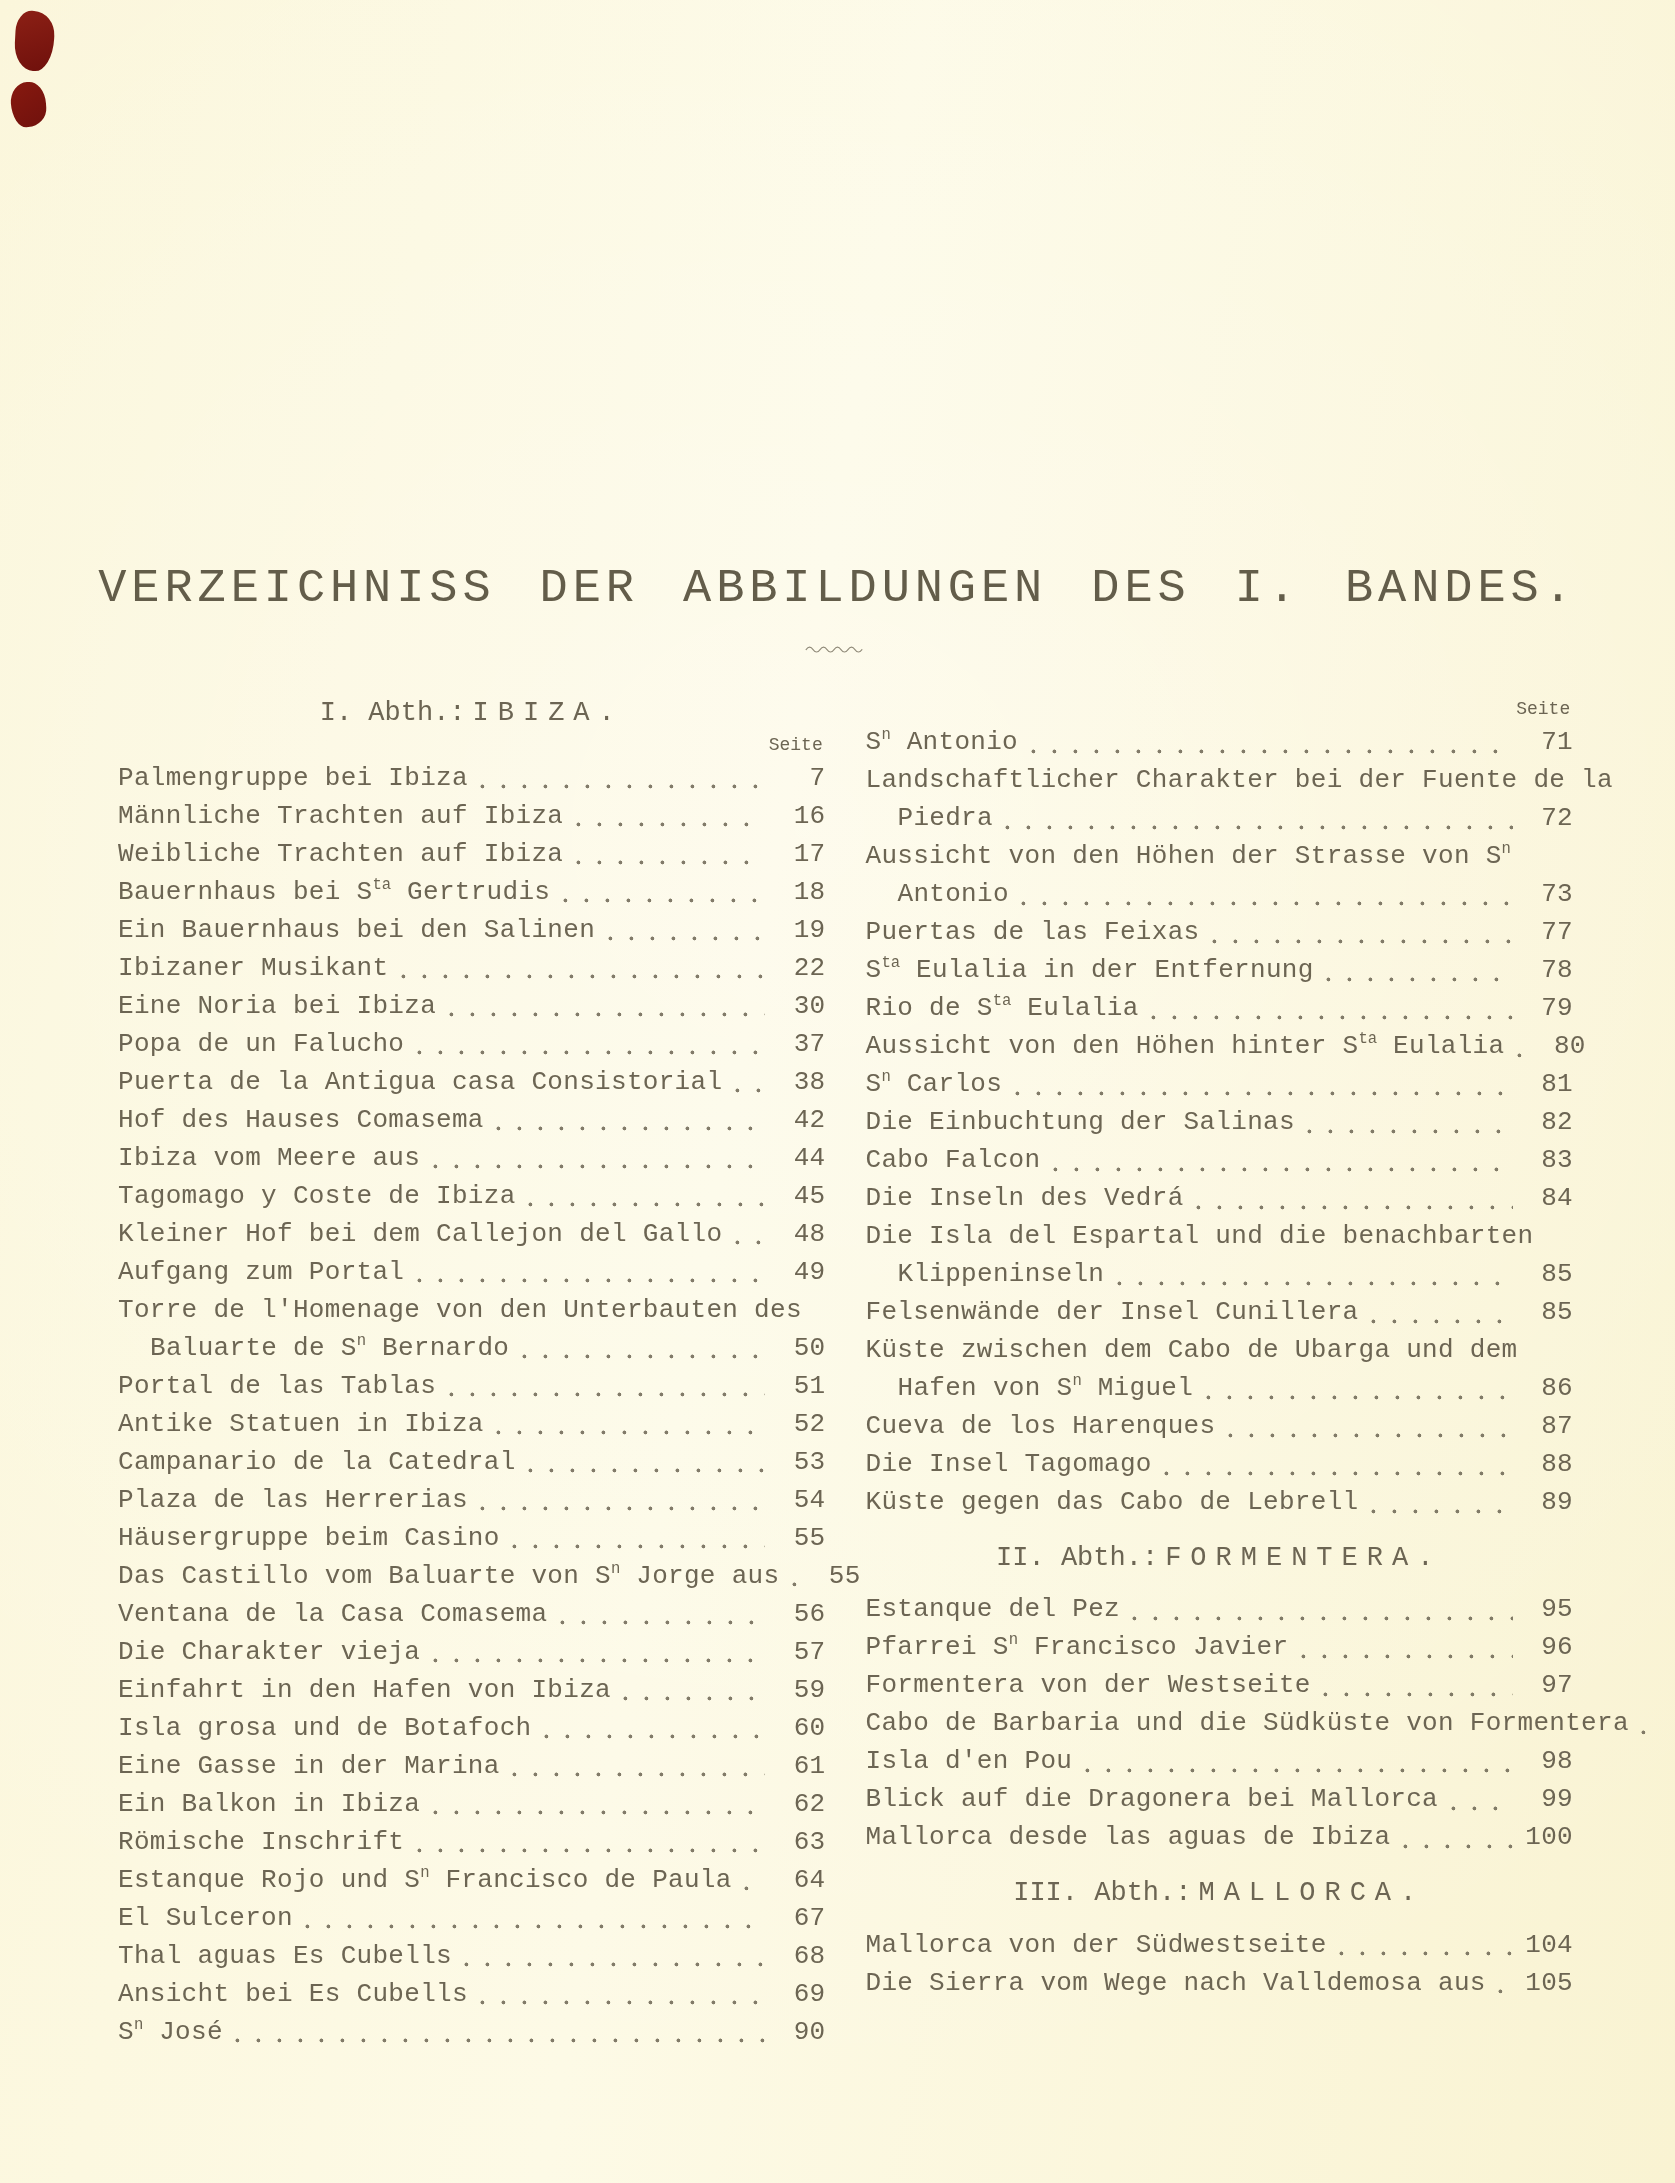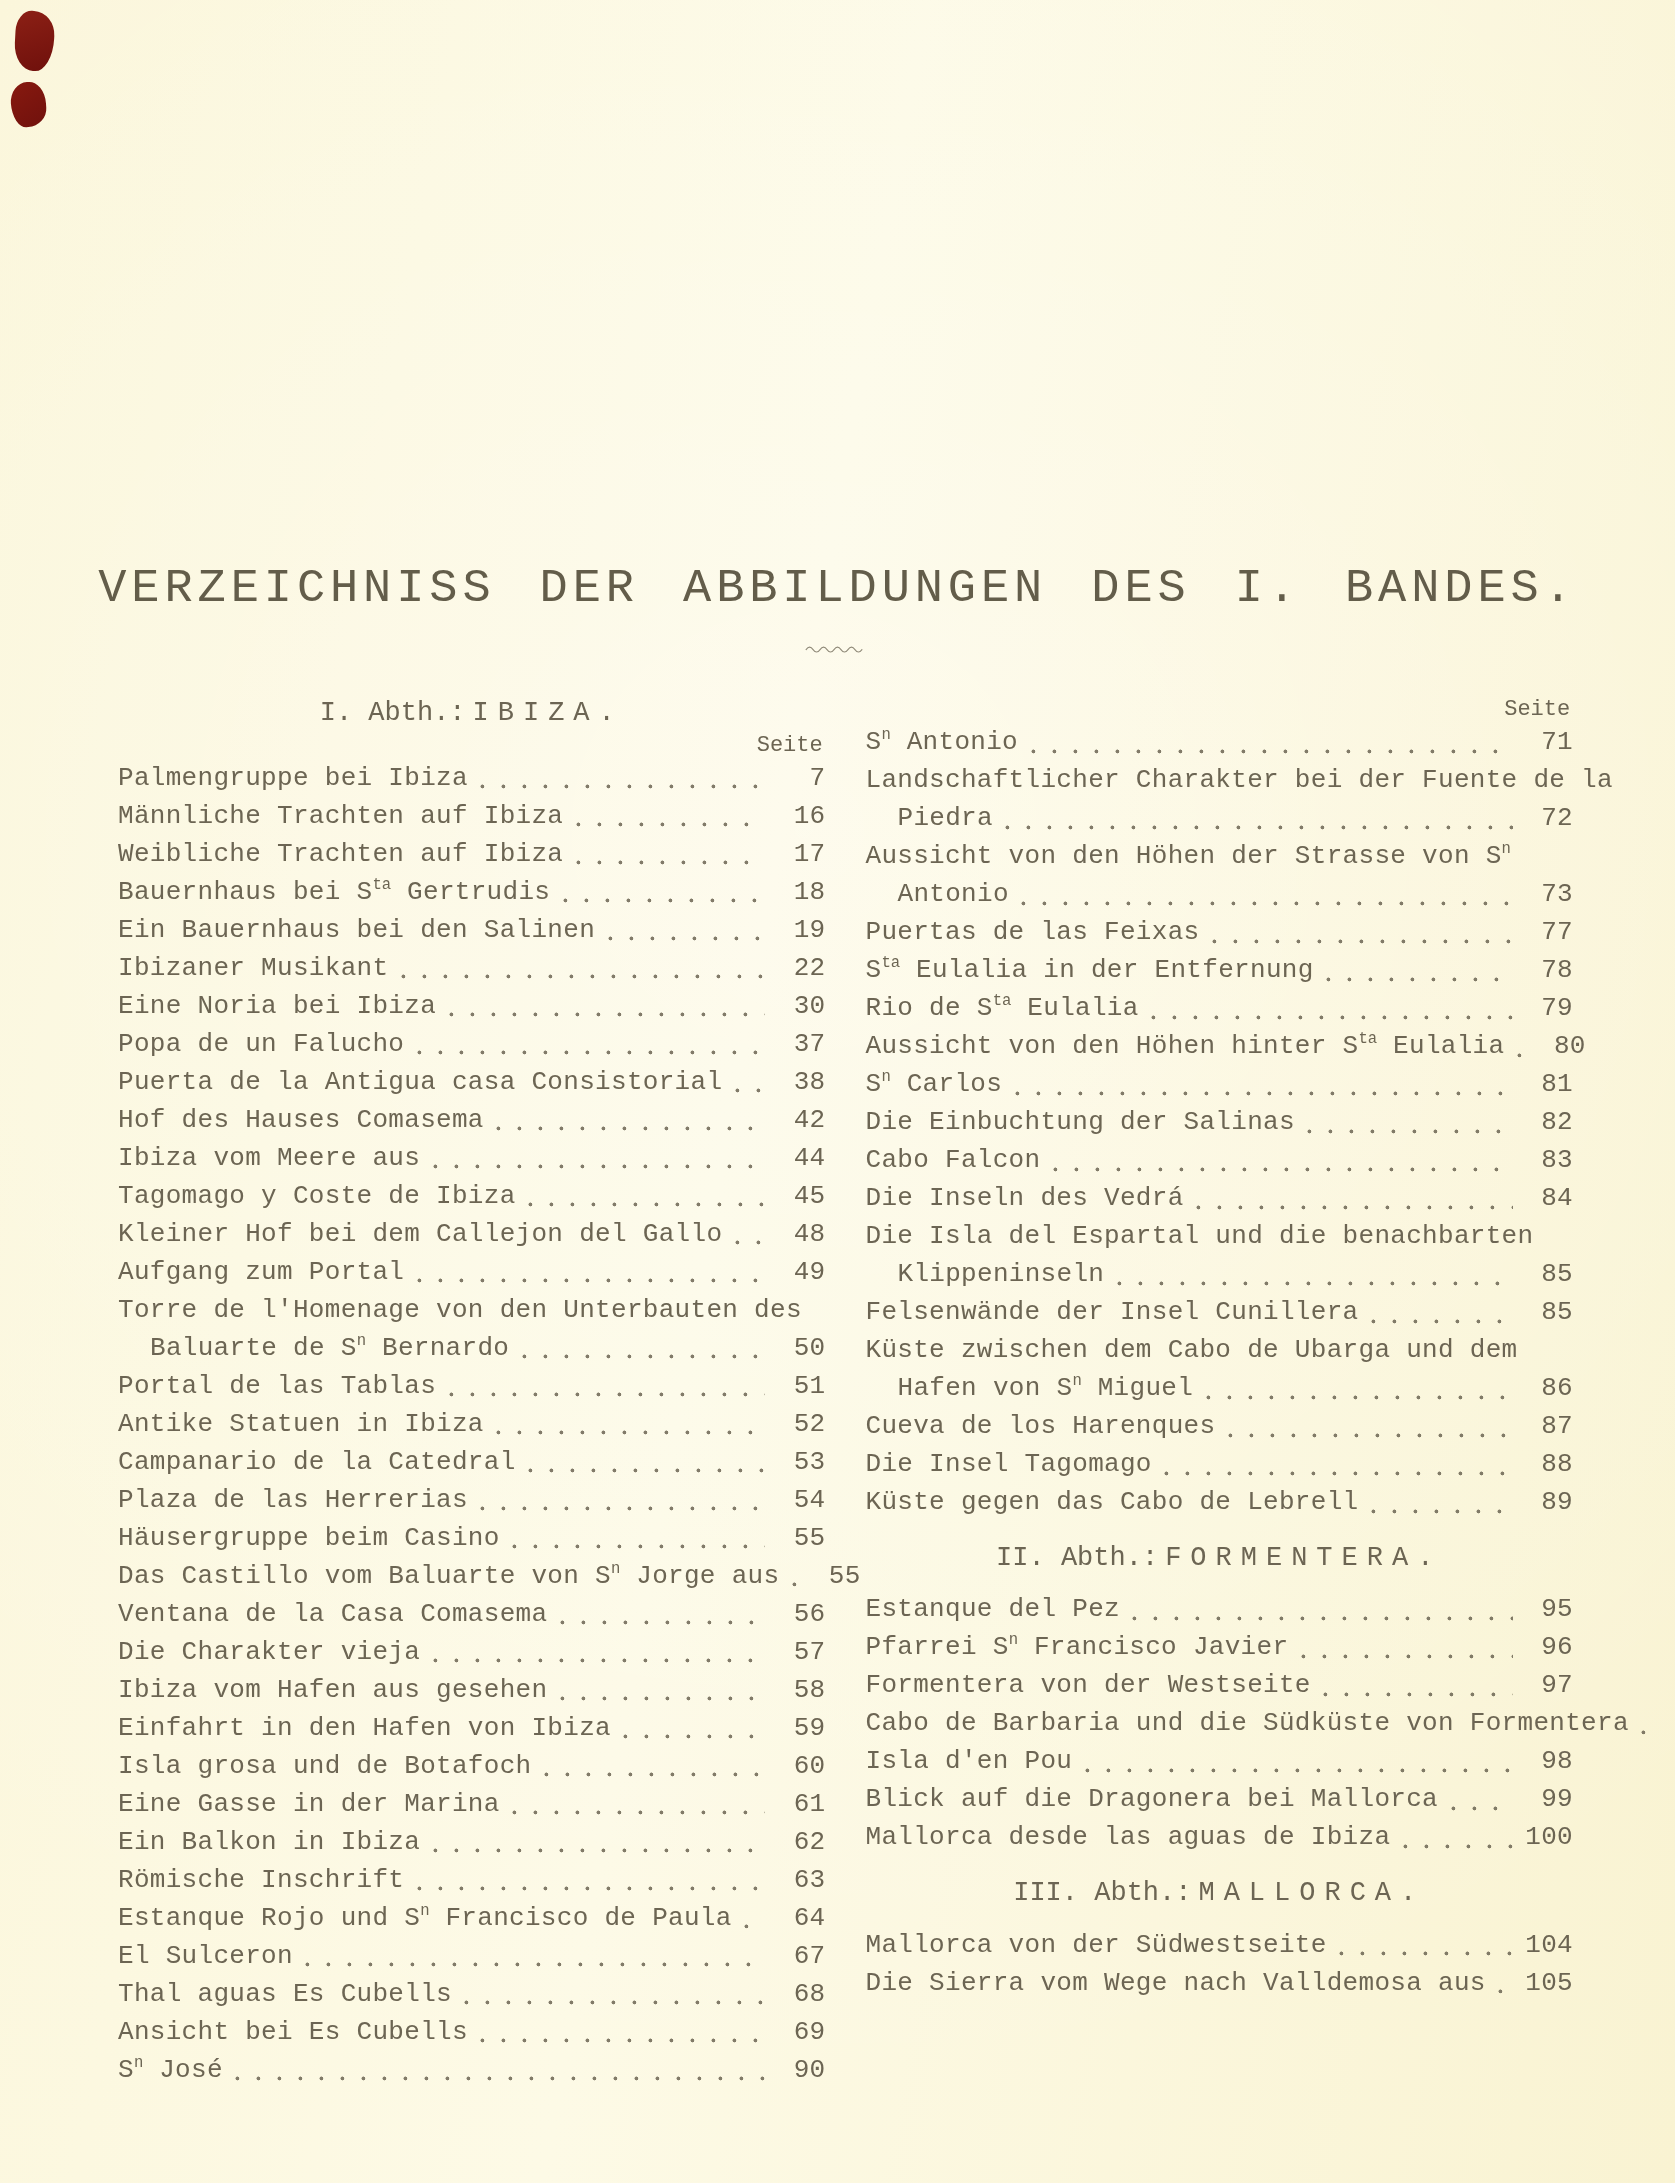--- a/index.html
+++ b/index.html
@@ -58,21 +58,21 @@
     font-size: 27px;
     text-align: center;
     color: #6c6553;
     line-height: 33px;
     white-space: nowrap;
   }
   .sec-name { letter-spacing: 9px; margin-left: 7px; }
   .block-header { margin: 21px 0 15.3px 0; }
 
   .seite {
-    font-size: 22px;
+    font-size: 18px;
     text-align: right;
     padding-right: 2.8px;
     line-height: 25px;
     margin-top: 2.8px;
   }
   .seite-top { margin-top: 0; margin-bottom: 1.4px; }
 
   .entries { margin-top: 1.4px; }
 
   .entry { font-size: 26px; letter-spacing: 0.3px; }
@@ -287,27 +287,20 @@
           </div>
           <div class="entry">
             <div class="line">
               <span class="t">Die Charakter vieja</span>
               <span class="dots"></span>
               <span class="pg">57</span>
             </div>
           </div>
           <div class="entry">
             <div class="line">
-              <span class="t">Ibiza vom Hafen aus gesehen</span>
-              <span class="dots"></span>
-              <span class="pg">58</span>
-            </div>
-          </div>
-          <div class="entry">
-            <div class="line">
               <span class="t">Einfahrt in den Hafen von Ibiza</span>
               <span class="dots"></span>
               <span class="pg">59</span>
             </div>
           </div>
           <div class="entry">
             <div class="line">
               <span class="t">Isla grosa und de Botafoch</span>
               <span class="dots"></span>
               <span class="pg">60</span>

